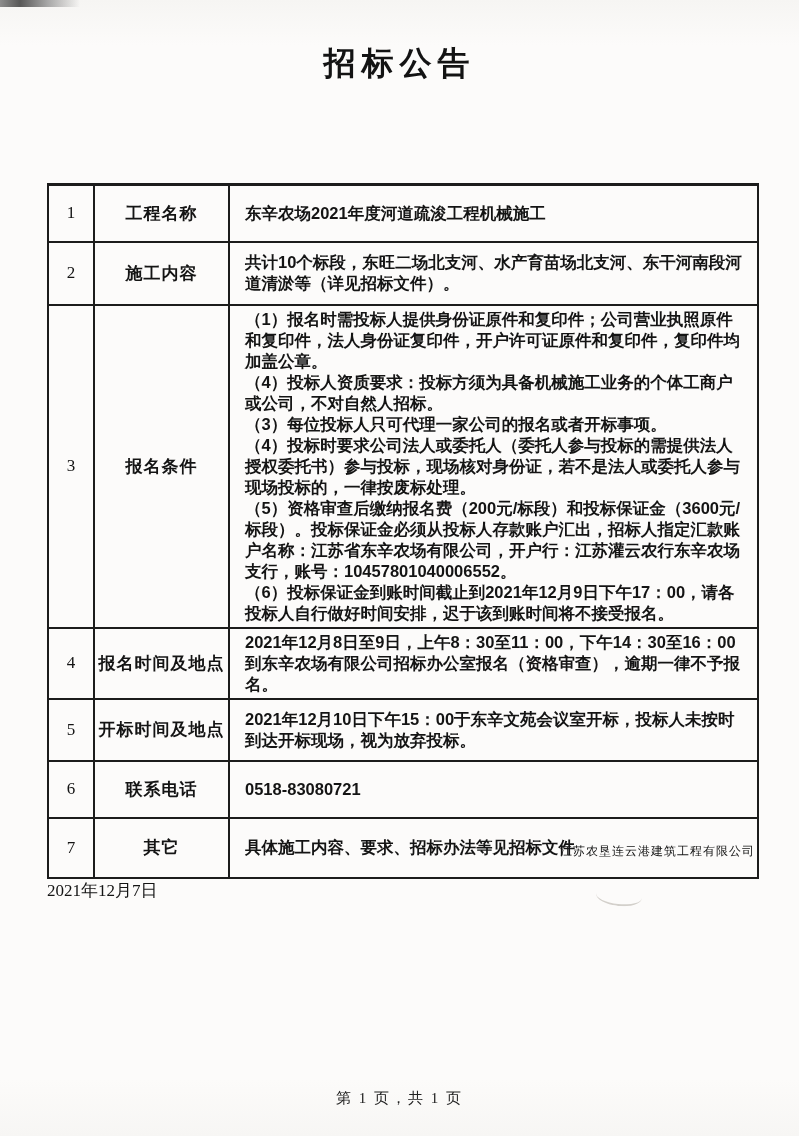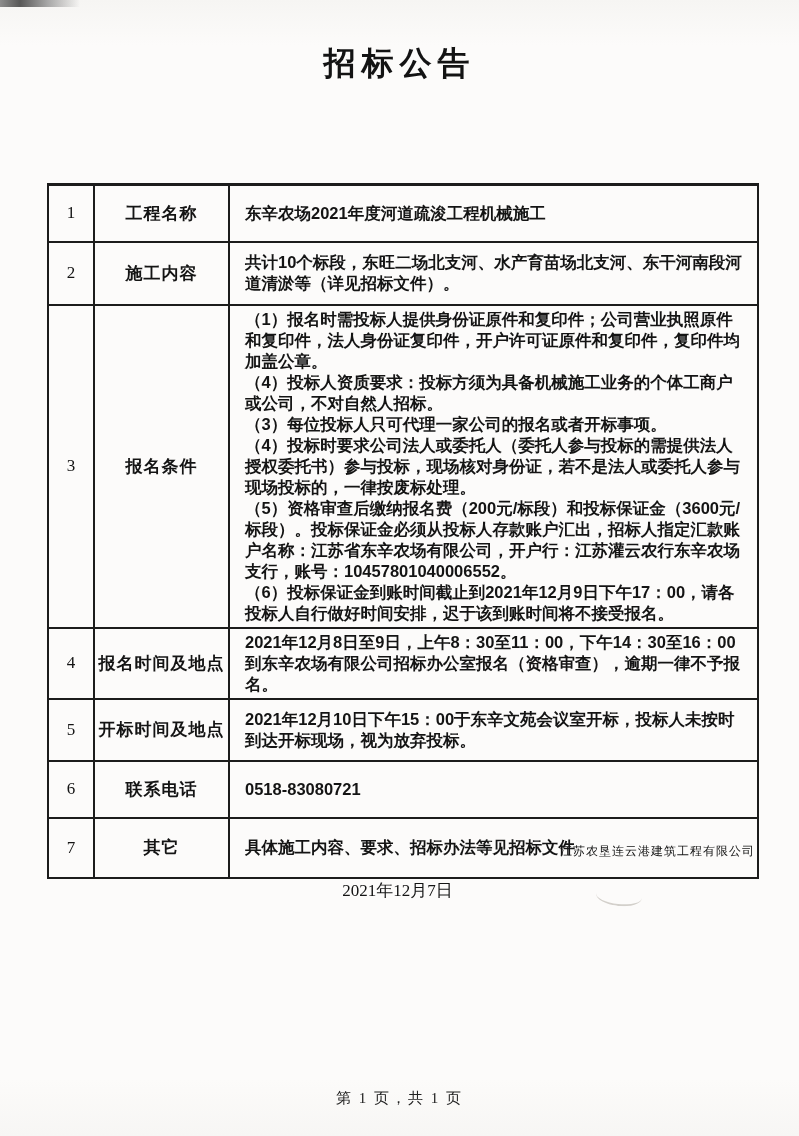--- a/index.html
+++ b/index.html
@@ -90,21 +90,21 @@
       position: absolute; top: 843px; left: 47px;
       width: 708px;
       text-align: right;
       font-weight: 400;
       font-size: 12px;
       letter-spacing: 1px;
     }
     .sign-date {
       position: absolute; top: 879px; left: 47px;
       width: 701px;
-      text-align: center;
+      text-align: left;
       font-family: "Liberation Serif", serif;
       font-weight: 400;
       font-size: 17px;
     }
     .page-indicator {
       position: absolute; top: 1089px; left: 0;
       width: 100%;
       text-align: center;
       font-family: "Liberation Serif", serif;
       font-weight: 400;

